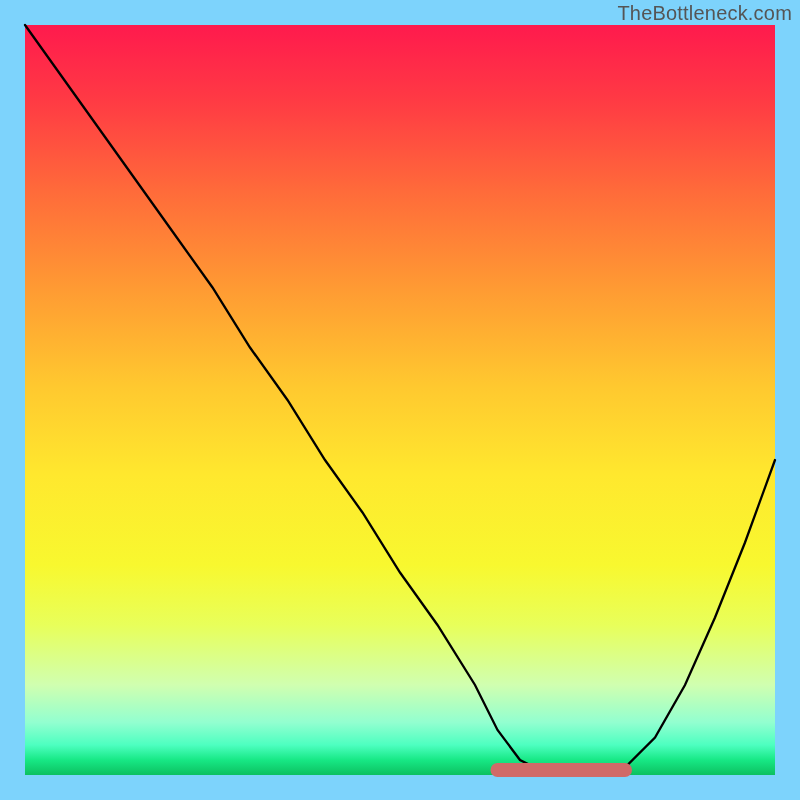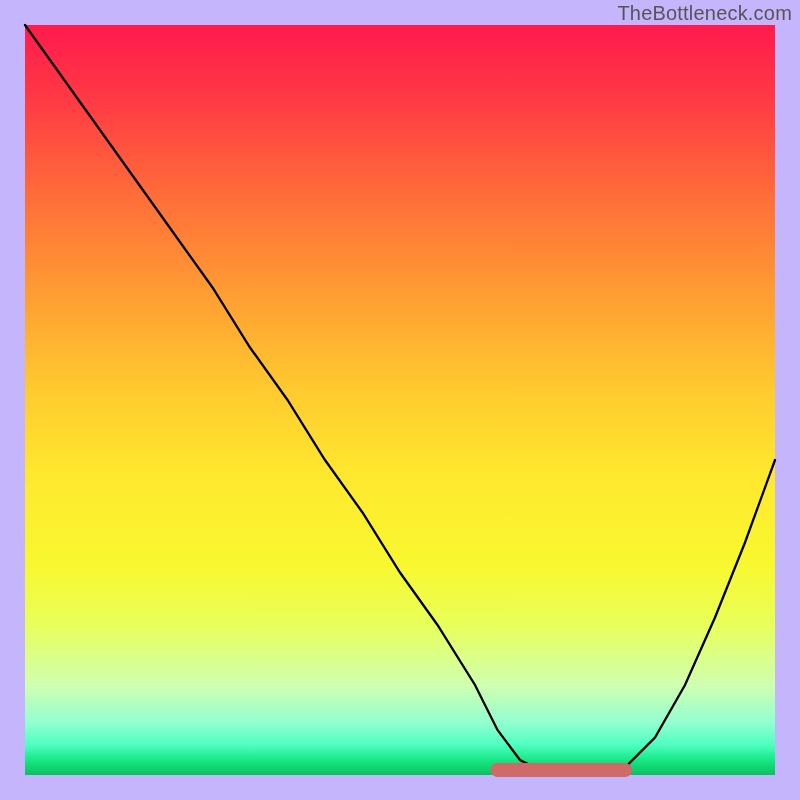--- a/index.html
+++ b/index.html
@@ -10,21 +10,21 @@
     background: #000;
     overflow: hidden;
     font-family: Arial, Helvetica, sans-serif;
   }
   .frame {
     position: absolute;
     left: 0;
     top: 0;
     width: 800px;
     height: 800px;
-    background: #c4b5fd;
+    background: #7dd3fc;
   }
   .plot-area {
     position: absolute;
     left: 25px;
     top: 25px;
     width: 750px;
     height: 750px;
     background: linear-gradient(to bottom,
       #ff1a4d 0%,
       #ff3a44 10%,

